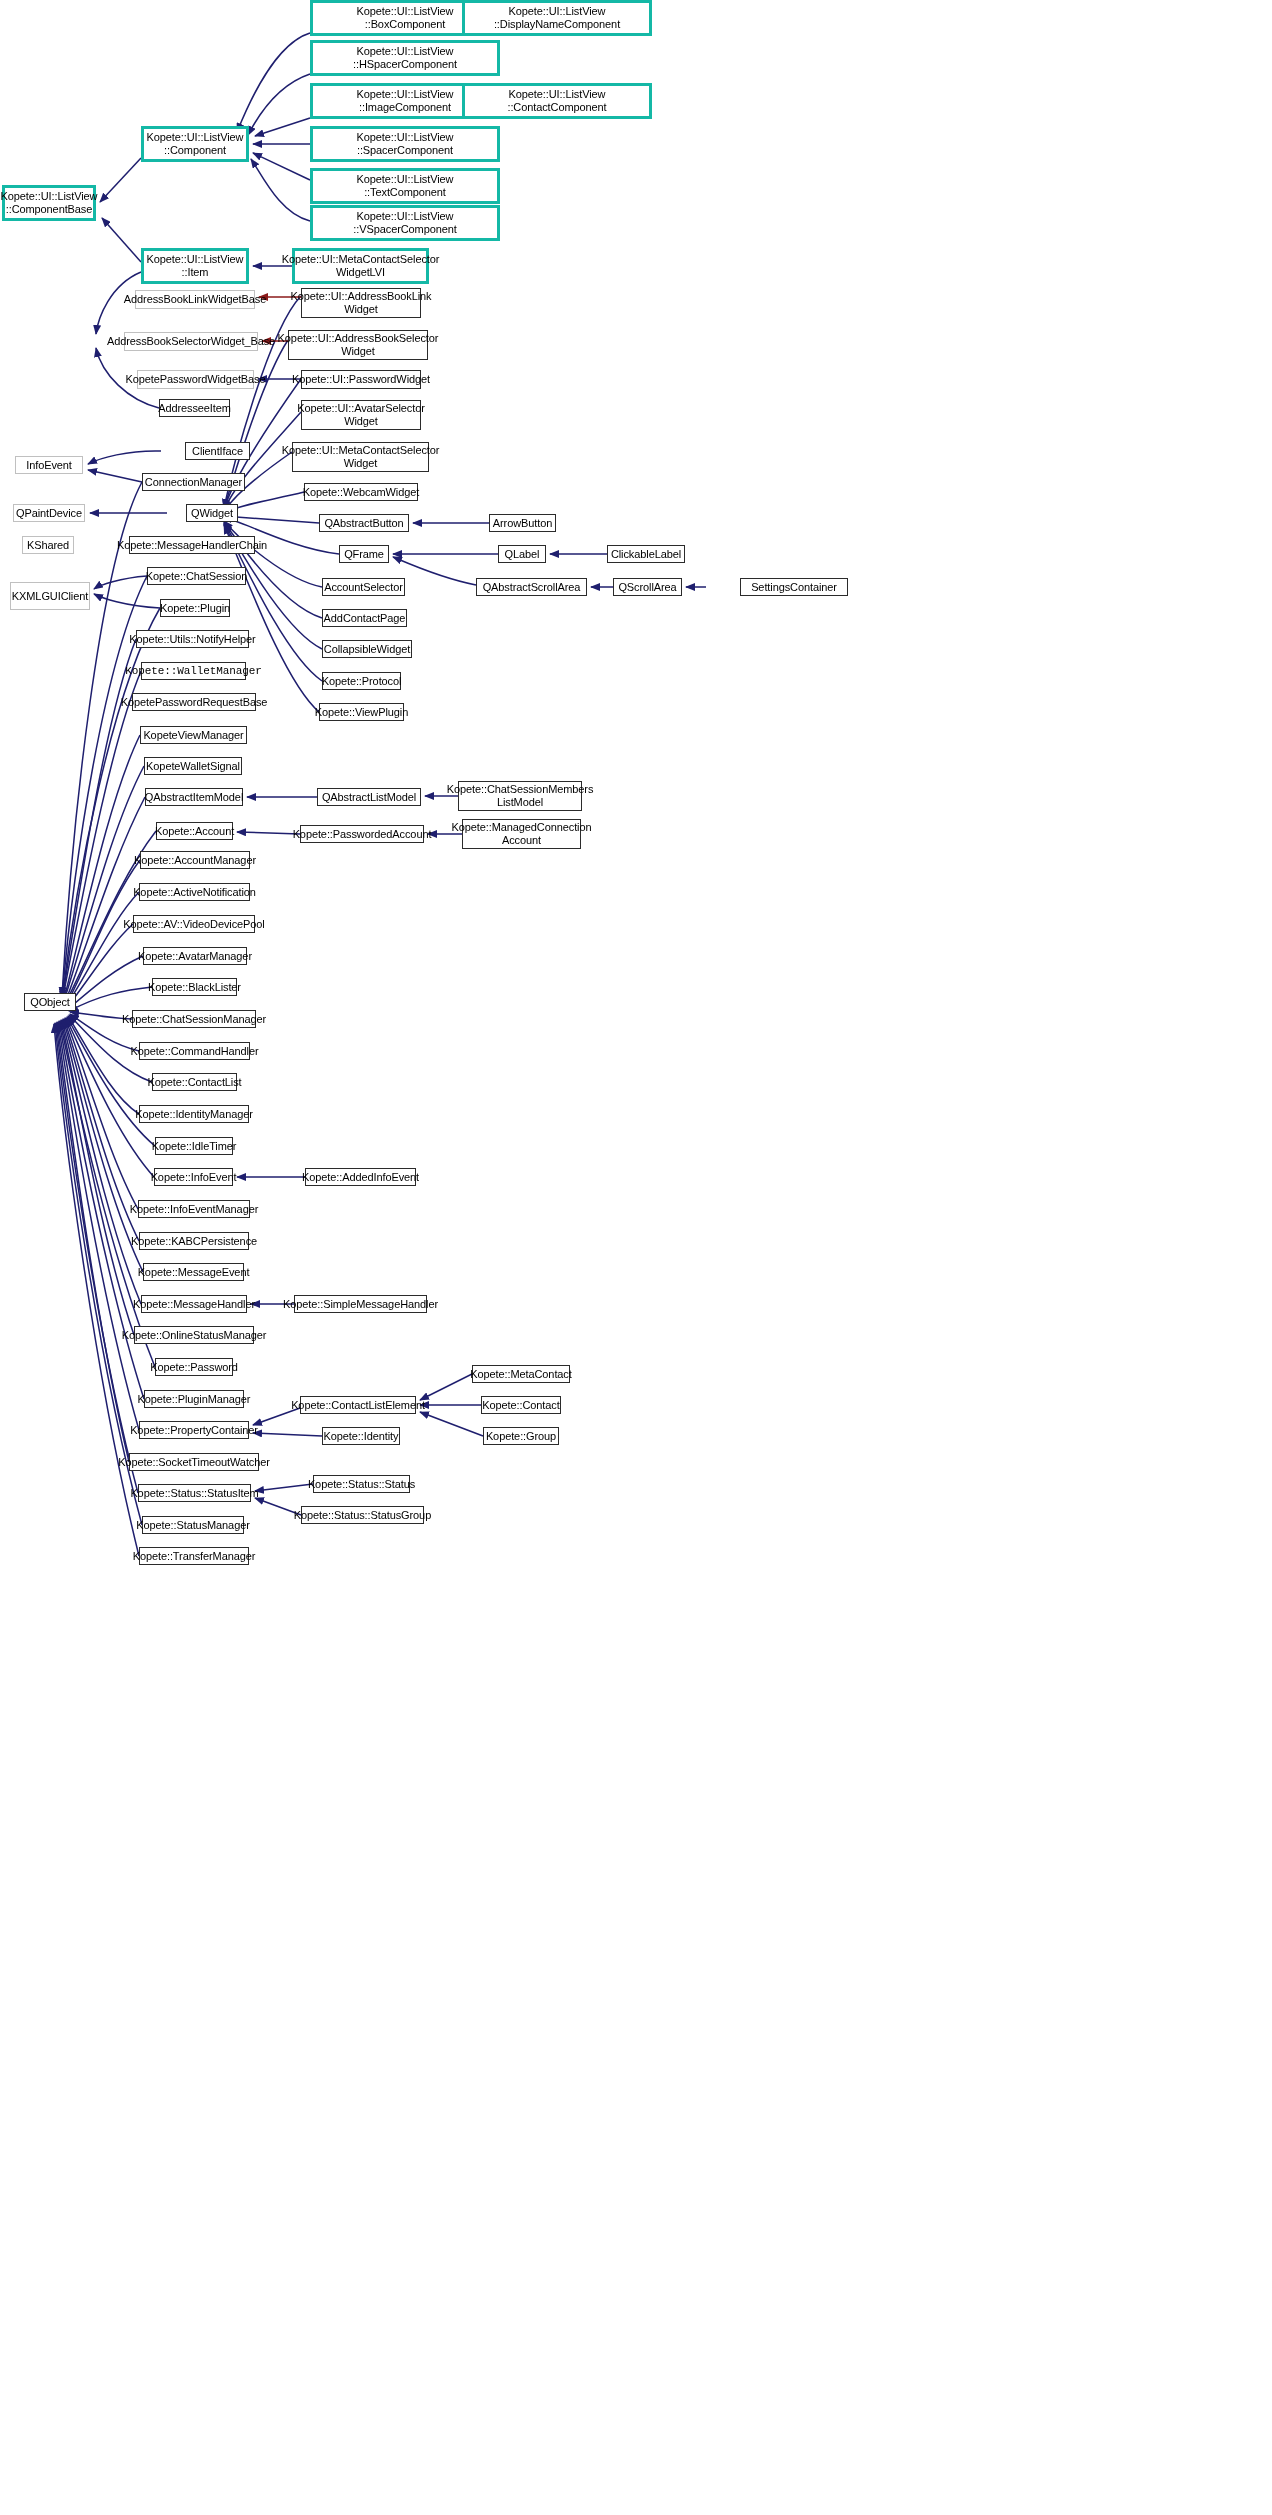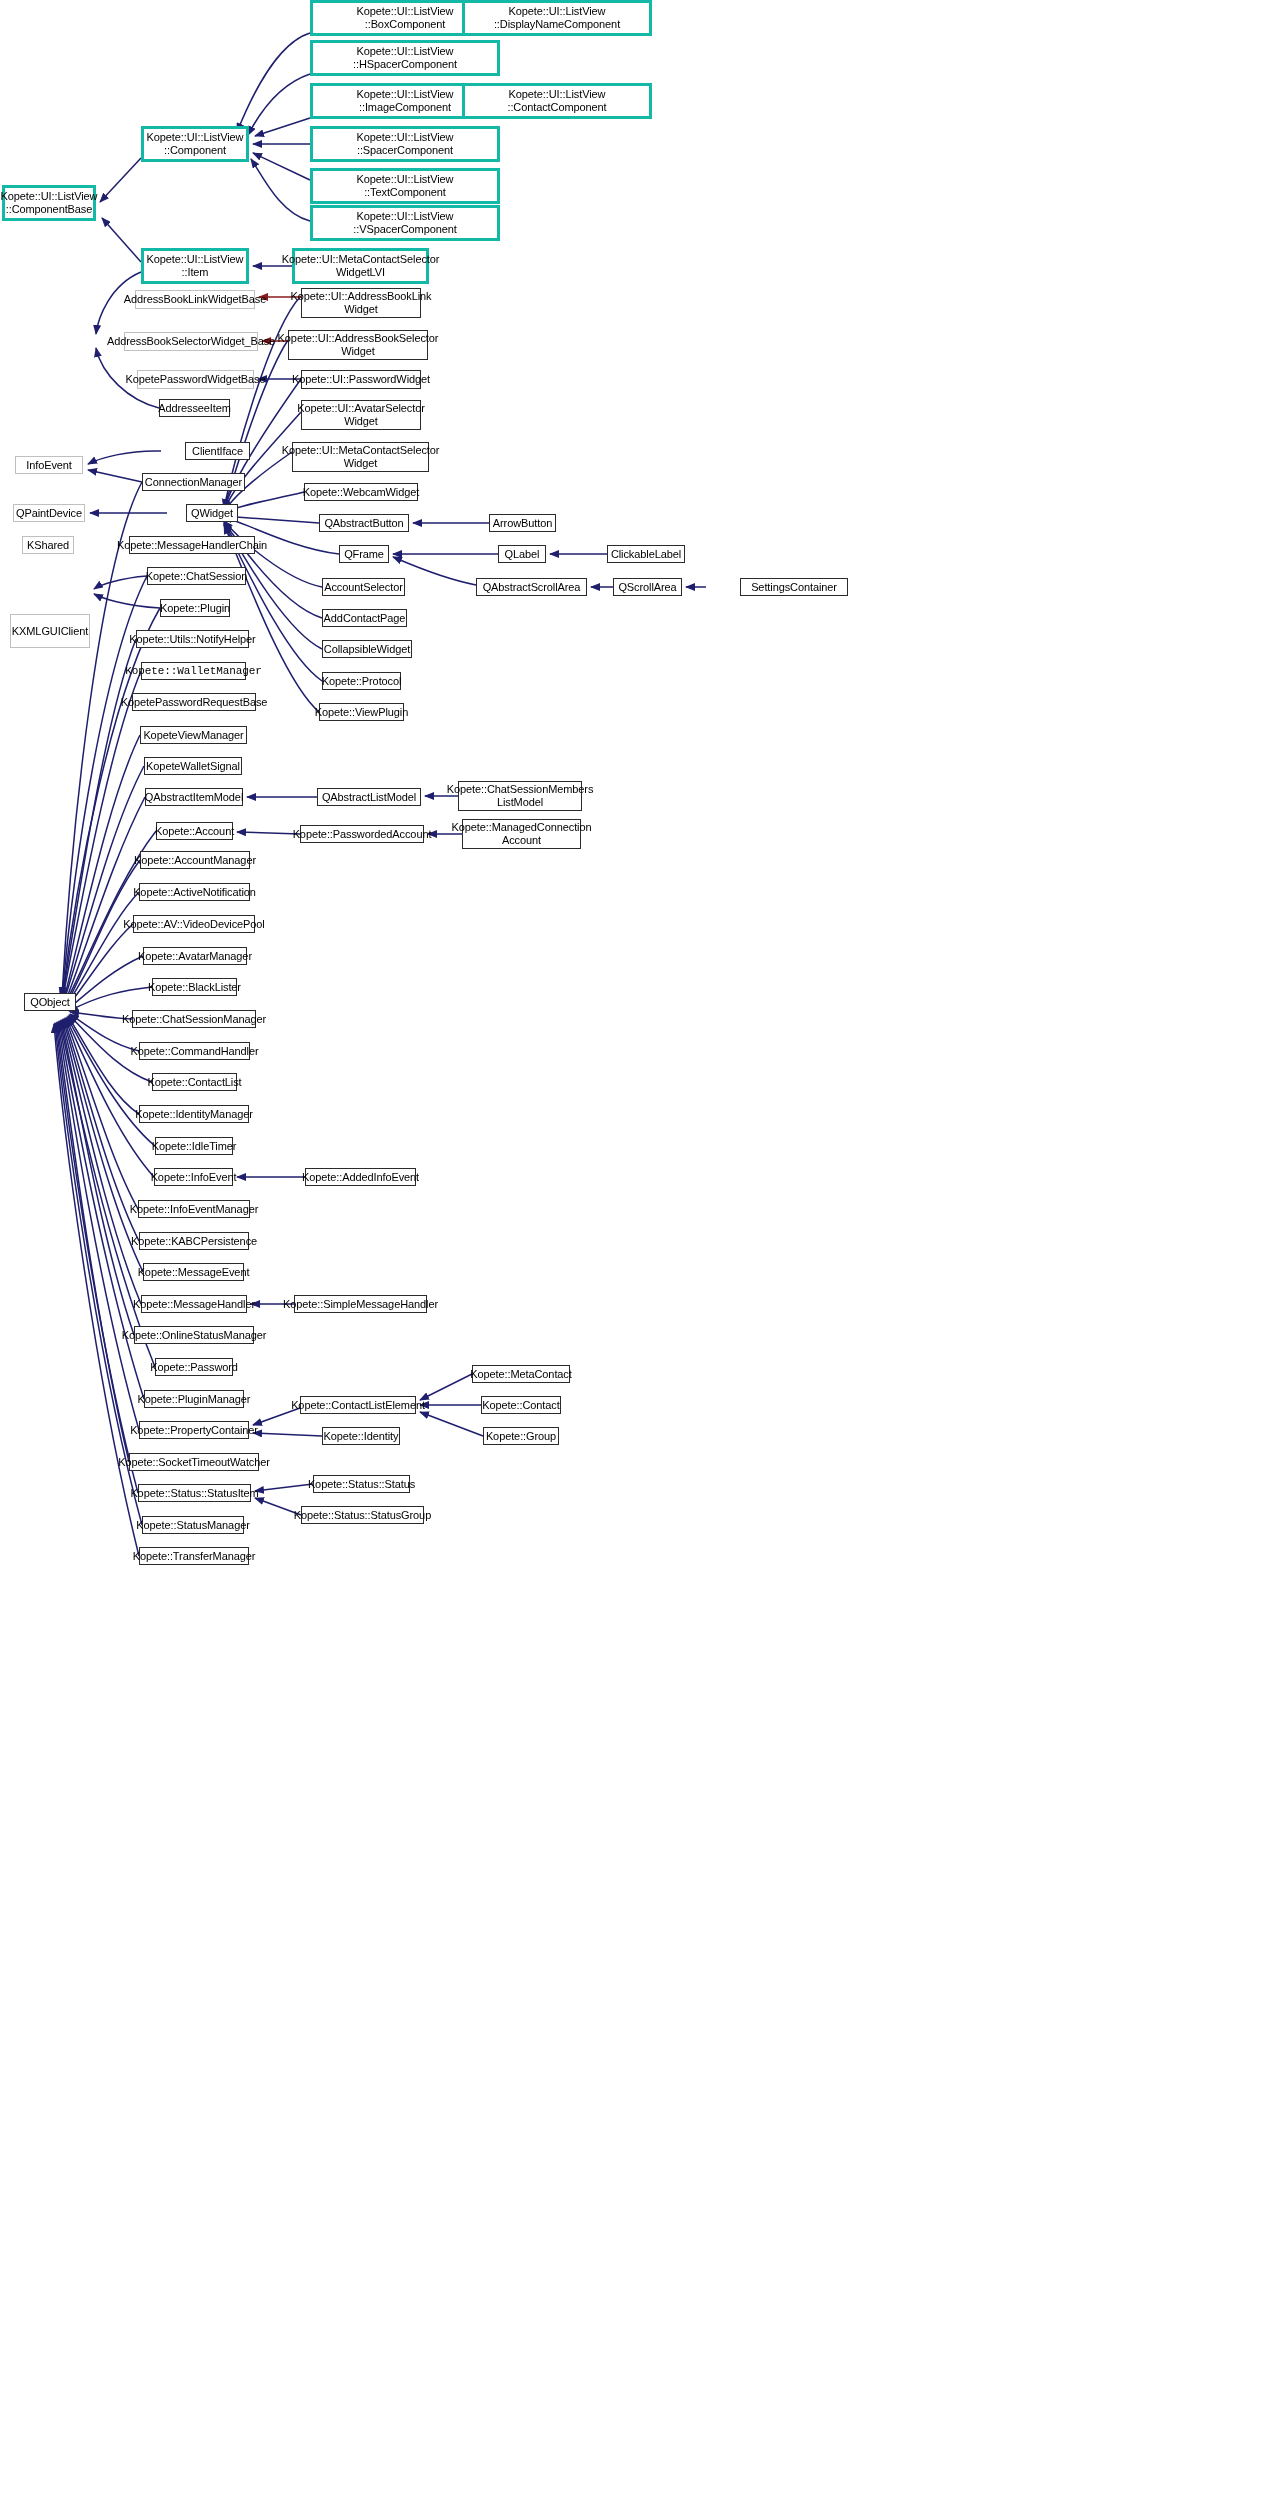--- a/index.html
+++ b/index.html
@@ -223,21 +223,21 @@
       <div class="node n-solid" style="left: 304px; top: 483px; width: 114px; height: 18px;">Kopete::WebcamWidget</div>
       <div class="node n-light" style="left: 13px; top: 504px; width: 72px; height: 18px;">QPaintDevice</div>
       <div class="node n-solid" style="left: 167px; top: 504px; width: 52px; height: 18px; margin-left: 19px;">QWidget</div>
       <div class="node n-solid" style="left: 319px; top: 514px; width: 90px; height: 18px;">QAbstractButton</div>
       <div class="node n-solid" style="left: 489px; top: 514px; width: 67px; height: 18px;">ArrowButton</div>
       <div class="node n-light" style="left: 22px; top: 536px; width: 52px; height: 18px;">KShared</div>
       <div class="node n-solid" style="left: 129px; top: 536px; width: 126px; height: 18px;">Kopete::MessageHandlerChain</div>
       <div class="node n-solid" style="left: 339px; top: 545px; width: 50px; height: 18px;">QFrame</div>
       <div class="node n-solid" style="left: 498px; top: 545px; width: 48px; height: 18px;">QLabel</div>
       <div class="node n-solid" style="left: 607px; top: 545px; width: 78px; height: 18px;">ClickableLabel</div>
-      <div class="node n-light" style="left: 10px; top: 614px; width: 80px; height: 34px; text-align: right;">KXMLGUIClient</div>
+      <div class="node n-light" style="left: 10px; top: 582px; width: 80px; height: 28px; text-align: right;">KXMLGUIClient</div>
       <div class="node n-solid" style="left: 147px; top: 567px; width: 99px; height: 18px;">Kopete::ChatSession</div>
       <div class="node n-solid" style="left: 322px; top: 578px; width: 83px; height: 18px;">AccountSelector</div>
       <div class="node n-solid" style="left: 476px; top: 578px; width: 111px; height: 18px;">QAbstractScrollArea</div>
       <div class="node n-solid" style="left: 613px; top: 578px; width: 69px; height: 18px;">QScrollArea</div>
       <div class="node n-solid" style="left: 740px; top: 578px; width: 108px; height: 18px;">SettingsContainer</div>
       <div class="node n-solid" style="left: 160px; top: 599px; width: 70px; height: 18px;">Kopete::Plugin</div>
       <div class="node n-solid" style="left: 322px; top: 609px; width: 85px; height: 18px;">AddContactPage</div>
       <div class="node n-solid" style="left: 136px; top: 630px; width: 113px; height: 18px;">Kopete::Utils::NotifyHelper</div>
       <div class="node n-solid" style="left: 322px; top: 640px; width: 90px; height: 18px;">CollapsibleWidget</div>
       <div class="node n-solid" style="left: 141px; top: 662px; width: 105px; height: 18px; font-family: Liberation Mono, monospace;">Kopete::WalletManager</div>

